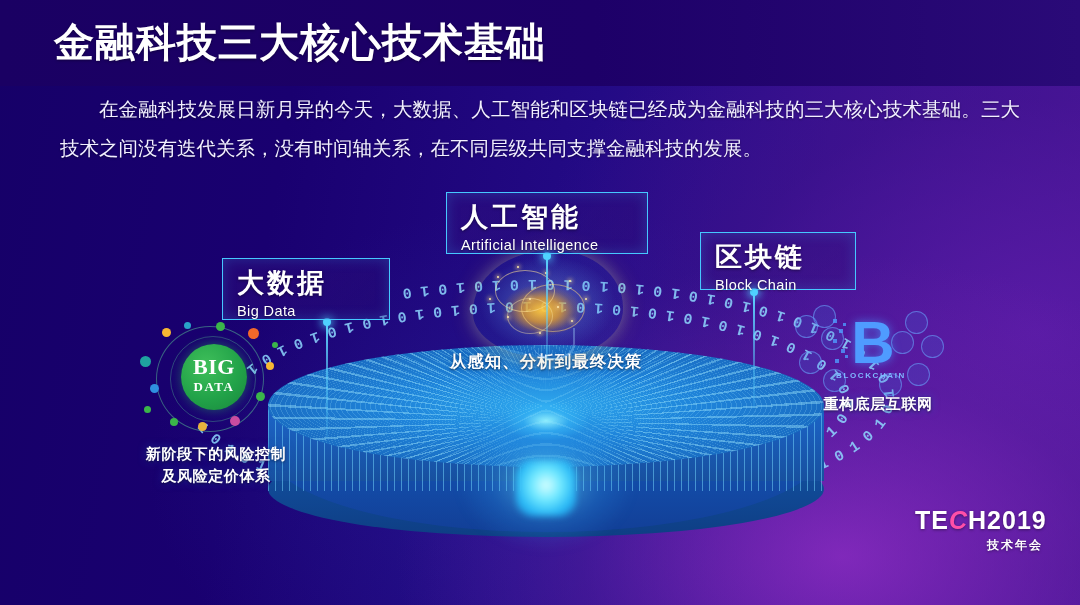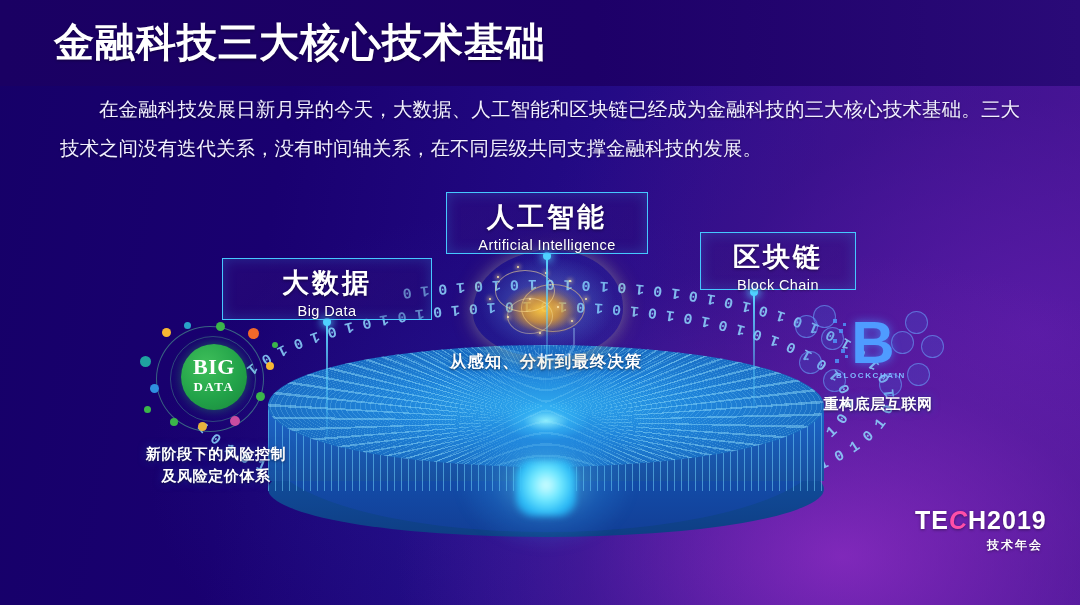--- a/index.html
+++ b/index.html
@@ -104,33 +104,33 @@
     font-size:16.5px;font-weight:bold;color:#ffffff;letter-spacing:1px;
     text-shadow:0 0 8px rgba(0,70,160,.9),0 1px 2px rgba(0,0,0,.6);
   }
 
   
   .card{
     position:absolute;
     border:1.4px solid #46c8ff;
     background:linear-gradient(135deg,rgba(52,18,130,.42) 0%,rgba(38,10,110,.30) 100%);
     box-shadow:0 0 14px rgba(60,180,255,.22) inset;
-    text-align:center;
+    text-align:left;
     padding:6px 14px 7px 14px;
     box-sizing:border-box;
   }
   .card .cn{
     font-size:27px;font-weight:bold;color:#ffffff;letter-spacing:3px;line-height:36px;
     text-shadow:0 1px 3px rgba(0,0,0,.45);
   }
   .card .en{
     font-size:14.5px;font-weight:normal;color:#ffffff;letter-spacing:.4px;line-height:20px;
     text-shadow:0 1px 2px rgba(0,0,0,.45);
   }
-  #card-bigdata{left:222px;top:258px;width:210px;height:62px;}
+  #card-bigdata{left:222px;top:258px;width:168px;height:62px;}
   #card-ai{left:446px;top:192px;width:202px;height:62px;}
   #card-blockchain{left:700px;top:232px;width:156px;height:58px;}
 
   
   .conn{position:absolute;width:1.6px;background:linear-gradient(180deg,#5fd4ff 0%,rgba(80,200,255,.15) 100%);}
   .conn .dot{
     position:absolute;left:50%;top:-4px;margin-left:-4px;
     width:8px;height:8px;border-radius:50%;background:#4fd2ff;
     box-shadow:0 0 8px 2px rgba(80,210,255,.8);
   }

